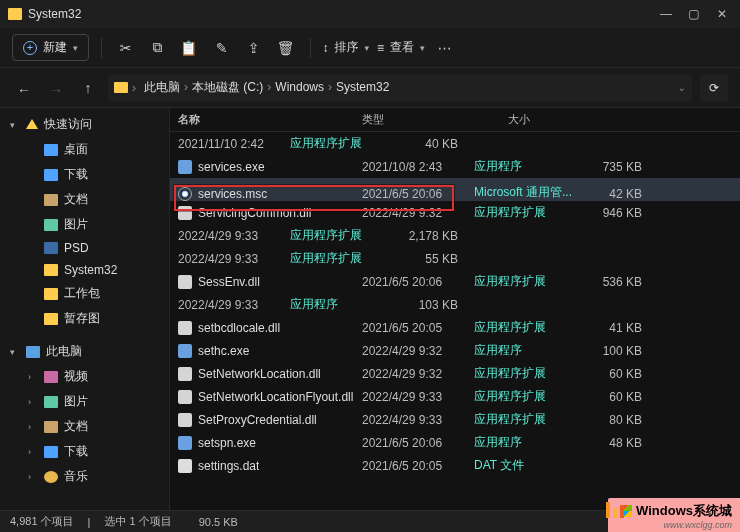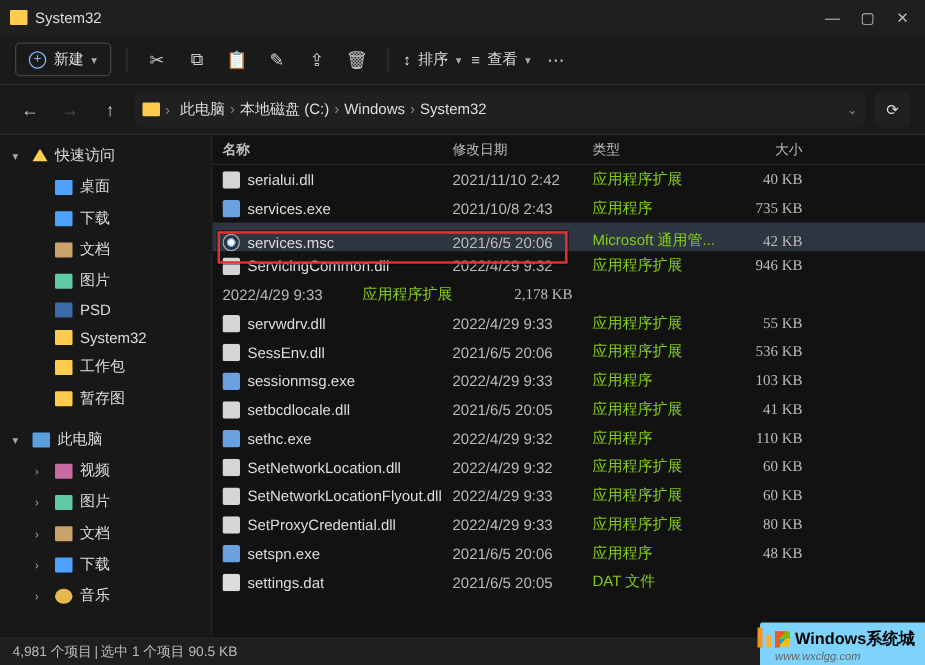--- a/index.html
+++ b/index.html
@@ -115,40 +115,40 @@
   .fic.dll { background: #d5d5d5; }
   .fic.exe { background: #6aa0e0; }
   .fic.msc {
     width: 14px; height: 14px; border-radius: 50%;
     background: radial-gradient(circle at 50% 50%, #fff 20%, #5aa0ff 40%, transparent 42%);
     border: 1.5px solid #aaa;
   }
   .fic.dat { background: #ddd; }
   .row .name { white-space: nowrap; overflow: hidden; text-overflow: ellipsis; }
   .row .date { width: 112px; color: #bbb; }
-  .row .type { width: 104px; color: #84cc16; white-space: nowrap; overflow: hidden; text-overflow: ellipsis; }
-  .row .size { width: 64px; text-align: right; color: #bbb; font-family: Liberation Serif, serif; }
+  .row .type { width: 104px; color: #5eead4; white-space: nowrap; overflow: hidden; text-overflow: ellipsis; }
+  .row .size { width: 64px; text-align: right; color: #bbb; }
   .hilite {
     position: absolute; border: 2px solid #e03030;
     box-shadow: 0 0 0 1px rgba(0,0,0,.4);
     pointer-events: none;
     left: 174px; top: 185px; width: 280px; height: 26px;
   }
   
   .status {
     height: 22px; background: #1f1f1f; border-top: 1px solid #2a2a2a;
     display: flex; align-items: center; padding: 0 10px; font-size: 11px; color: #bbb;
-    gap: 0;
+    gap: 12px;
   }
   .status .sep { margin: 0 2px; }
   
   .wm {
     position: absolute; right: 0; bottom: 0;
-    background: #7dd3fc; color: #000; font-size: 11px;
-    padding: 4px 8px 2px 12px; display: flex; flex-direction: column; align-items: flex-start;
+    background: #fca5a5; color: #000; font-size: 11px;
+    padding: 4px 8px 2px 12px; display: flex; flex-direction: column; align-items: flex-end;
     border-top-left-radius: 2px;
   }
   .wm .bars { display: flex; gap: 3px; position: absolute; left: -2px; top: 4px; }
   .wm .bar { width: 4px; height: 14px; }
   .wm .b1 { background: #f7941d; height: 16px; }
   .wm .b2 { background: #fbb03b; height: 10px; margin-top: 6px; }
   .wm .b3 { background: #f15a24; height: 13px; margin-top: 3px; }
   .wm .brand { font-size: 13px; font-weight: 600; display: flex; align-items: center; gap: 4px; }
   .wm .brand .wico { display:inline-block; width:12px; height:12px; background: linear-gradient(135deg,#f25022 0 50%,#7fba00 0) top/100% 50% no-repeat, linear-gradient(135deg,#00a4ef 0 50%,#ffb900 0) bottom/100% 50% no-repeat; }
   .wm .url { font-size: 9px; color: #666; font-style: italic; }
@@ -292,30 +292,25 @@
           <span class="tw">›</span>
           <span class="ic music"></span>
           <span>音乐</span>
         </div>
       </div>
   </div>
 
   <div class="files">
     <div class="cols">
       <div class="col-name">名称</div>
-      <div class="col-date">修改日期</div>
       <div class="col-type">类型</div>
       <div class="col-size">大小</div>
     </div>
     <div class="list" id="filelist">
         <div class="row">
-          <div class="namecell">
-            <span class="fic dll"></span>
-            <span class="name">serialui.dll</span>
-          </div>
           <div class="date">2021/11/10 2:42</div>
           <div class="type">应用程序扩展</div>
           <div class="size">40 KB</div>
         </div>
         <div class="row">
           <div class="namecell">
             <span class="fic exe"></span>
             <span class="name">services.exe</span>
           </div>
           <div class="date">2021/10/8 2:43</div>
@@ -339,63 +334,55 @@
           <div class="date">2022/4/29 9:32</div>
           <div class="type">应用程序扩展</div>
           <div class="size">946 KB</div>
         </div>
         <div class="row">
           <div class="date">2022/4/29 9:33</div>
           <div class="type">应用程序扩展</div>
           <div class="size">2,178 KB</div>
         </div>
         <div class="row">
-          <div class="namecell">
-            <span class="fic dll"></span>
-            <span class="name">servwdrv.dll</span>
-          </div>
           <div class="date">2022/4/29 9:33</div>
           <div class="type">应用程序扩展</div>
           <div class="size">55 KB</div>
         </div>
         <div class="row">
           <div class="namecell">
             <span class="fic dll"></span>
             <span class="name">SessEnv.dll</span>
           </div>
           <div class="date">2021/6/5 20:06</div>
           <div class="type">应用程序扩展</div>
           <div class="size">536 KB</div>
         </div>
         <div class="row">
-          <div class="namecell">
-            <span class="fic exe"></span>
-            <span class="name">sessionmsg.exe</span>
-          </div>
           <div class="date">2022/4/29 9:33</div>
           <div class="type">应用程序</div>
           <div class="size">103 KB</div>
         </div>
         <div class="row">
           <div class="namecell">
             <span class="fic dll"></span>
             <span class="name">setbcdlocale.dll</span>
           </div>
           <div class="date">2021/6/5 20:05</div>
           <div class="type">应用程序扩展</div>
           <div class="size">41 KB</div>
         </div>
         <div class="row">
           <div class="namecell">
             <span class="fic exe"></span>
             <span class="name">sethc.exe</span>
           </div>
           <div class="date">2022/4/29 9:32</div>
           <div class="type">应用程序</div>
-          <div class="size">110 KB</div>
+          <div class="size">100 KB</div>
         </div>
         <div class="row">
           <div class="namecell">
             <span class="fic dll"></span>
             <span class="name">SetNetworkLocation.dll</span>
           </div>
           <div class="date">2022/4/29 9:32</div>
           <div class="type">应用程序扩展</div>
           <div class="size">60 KB</div>
         </div>

